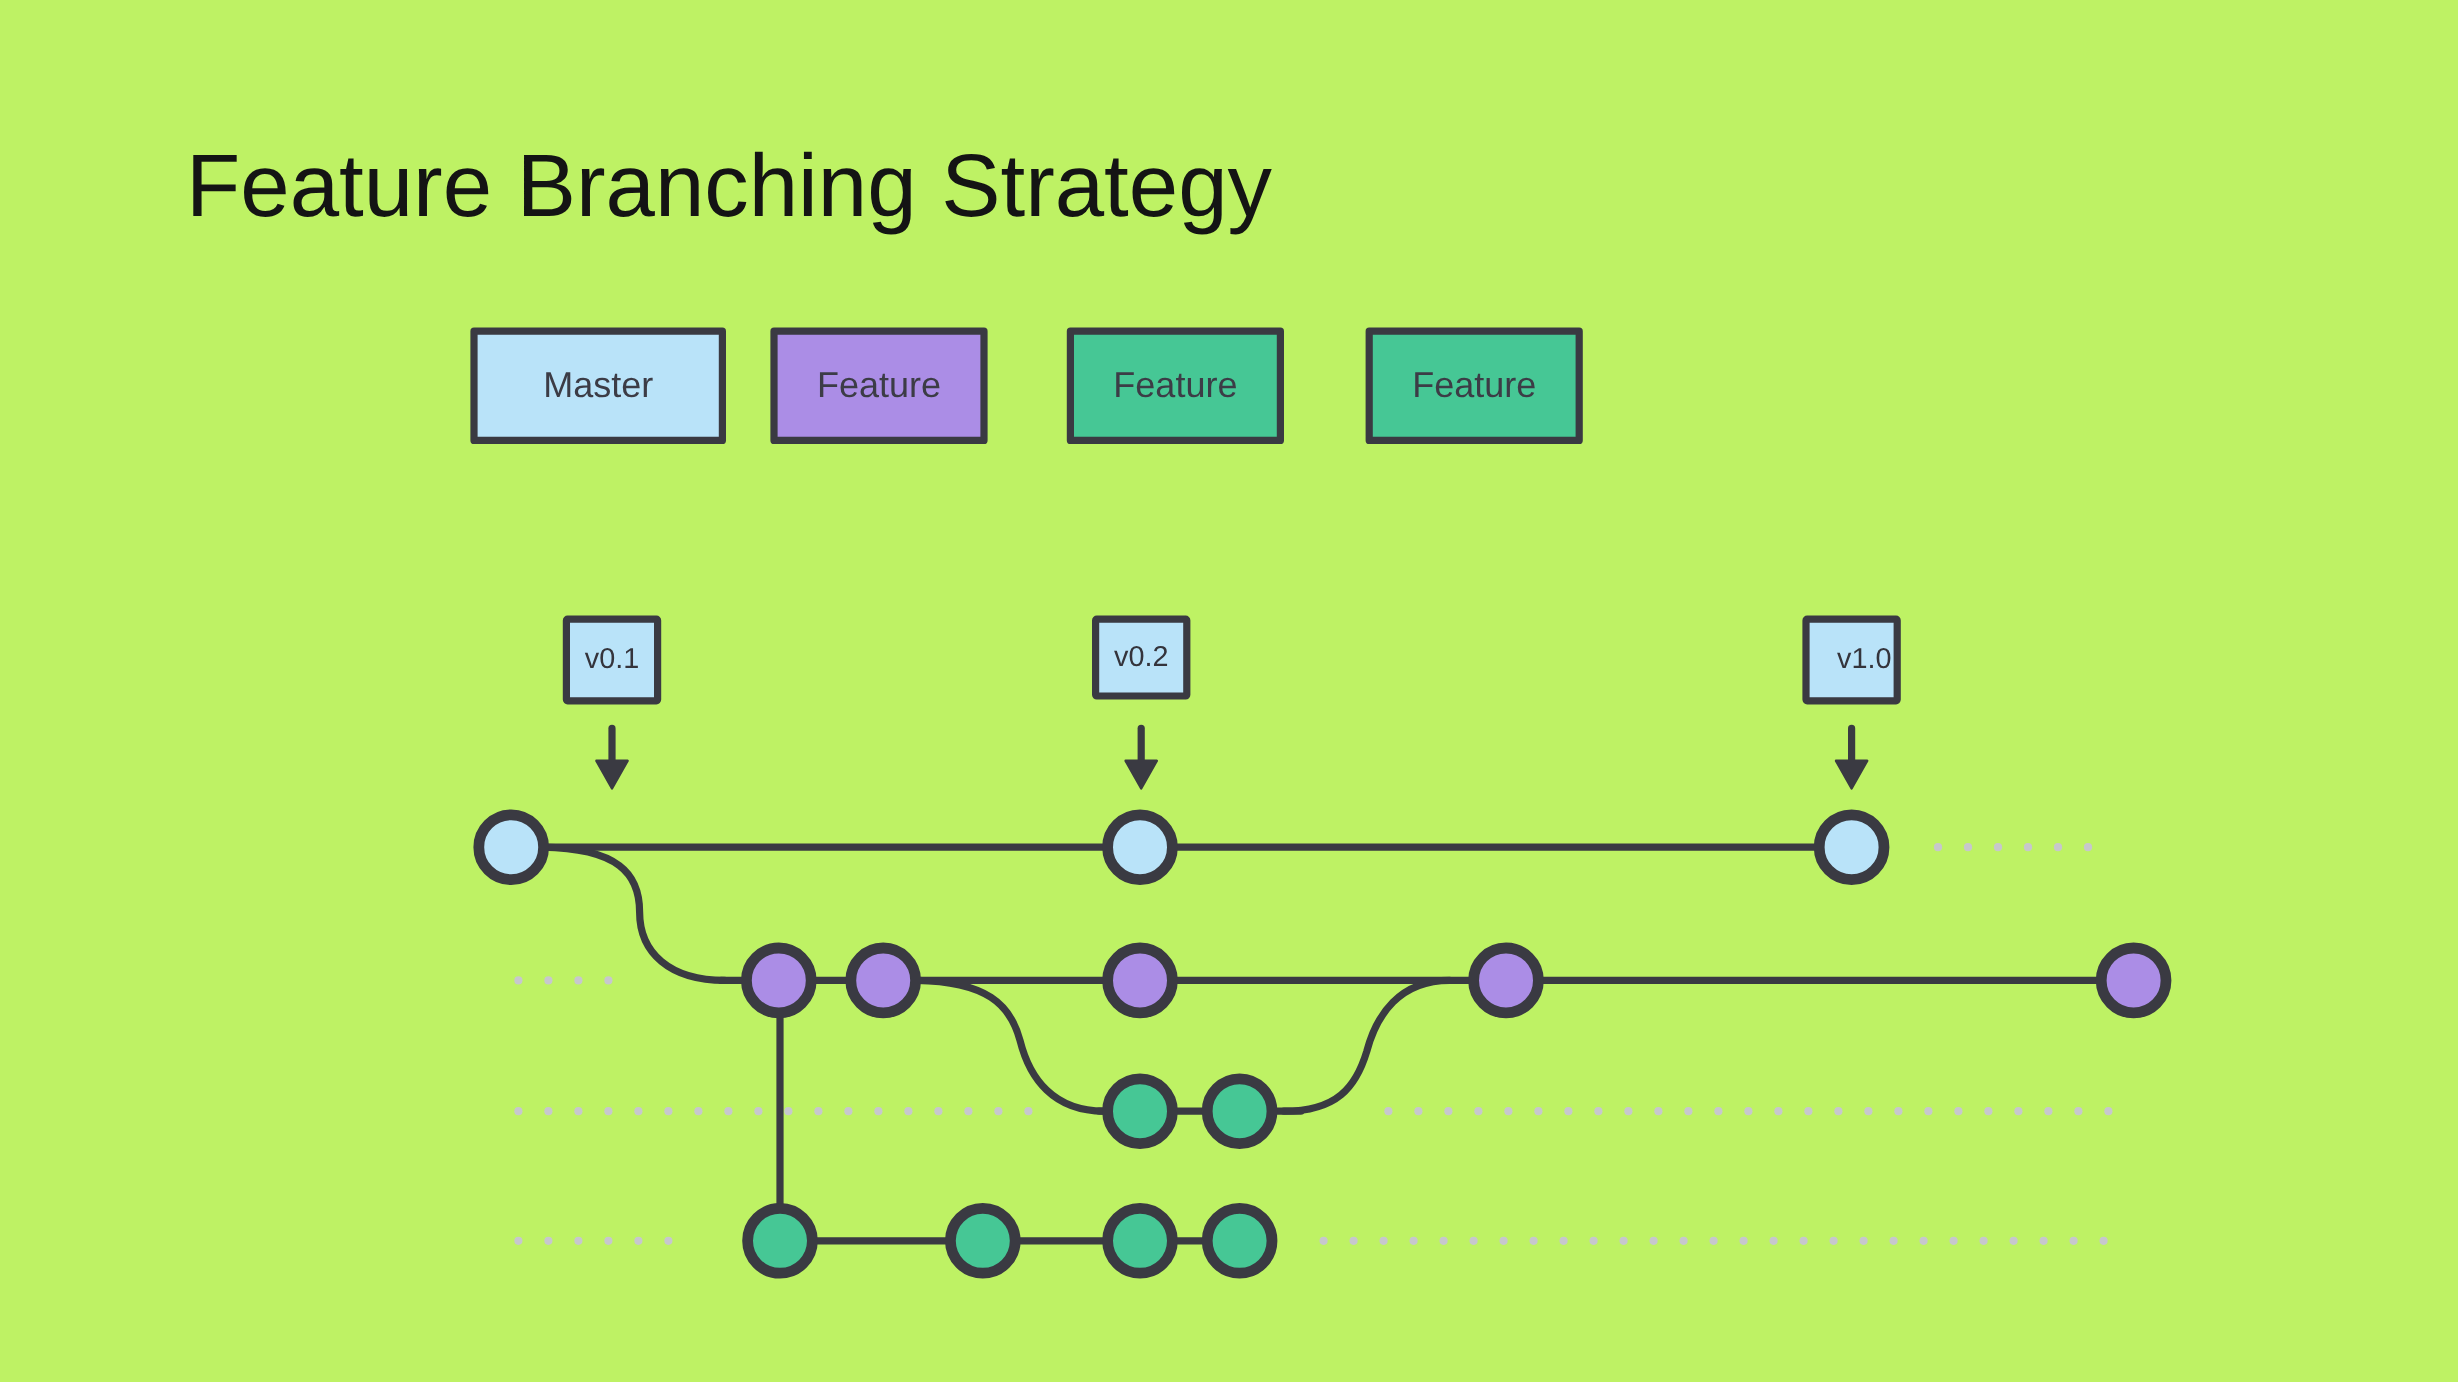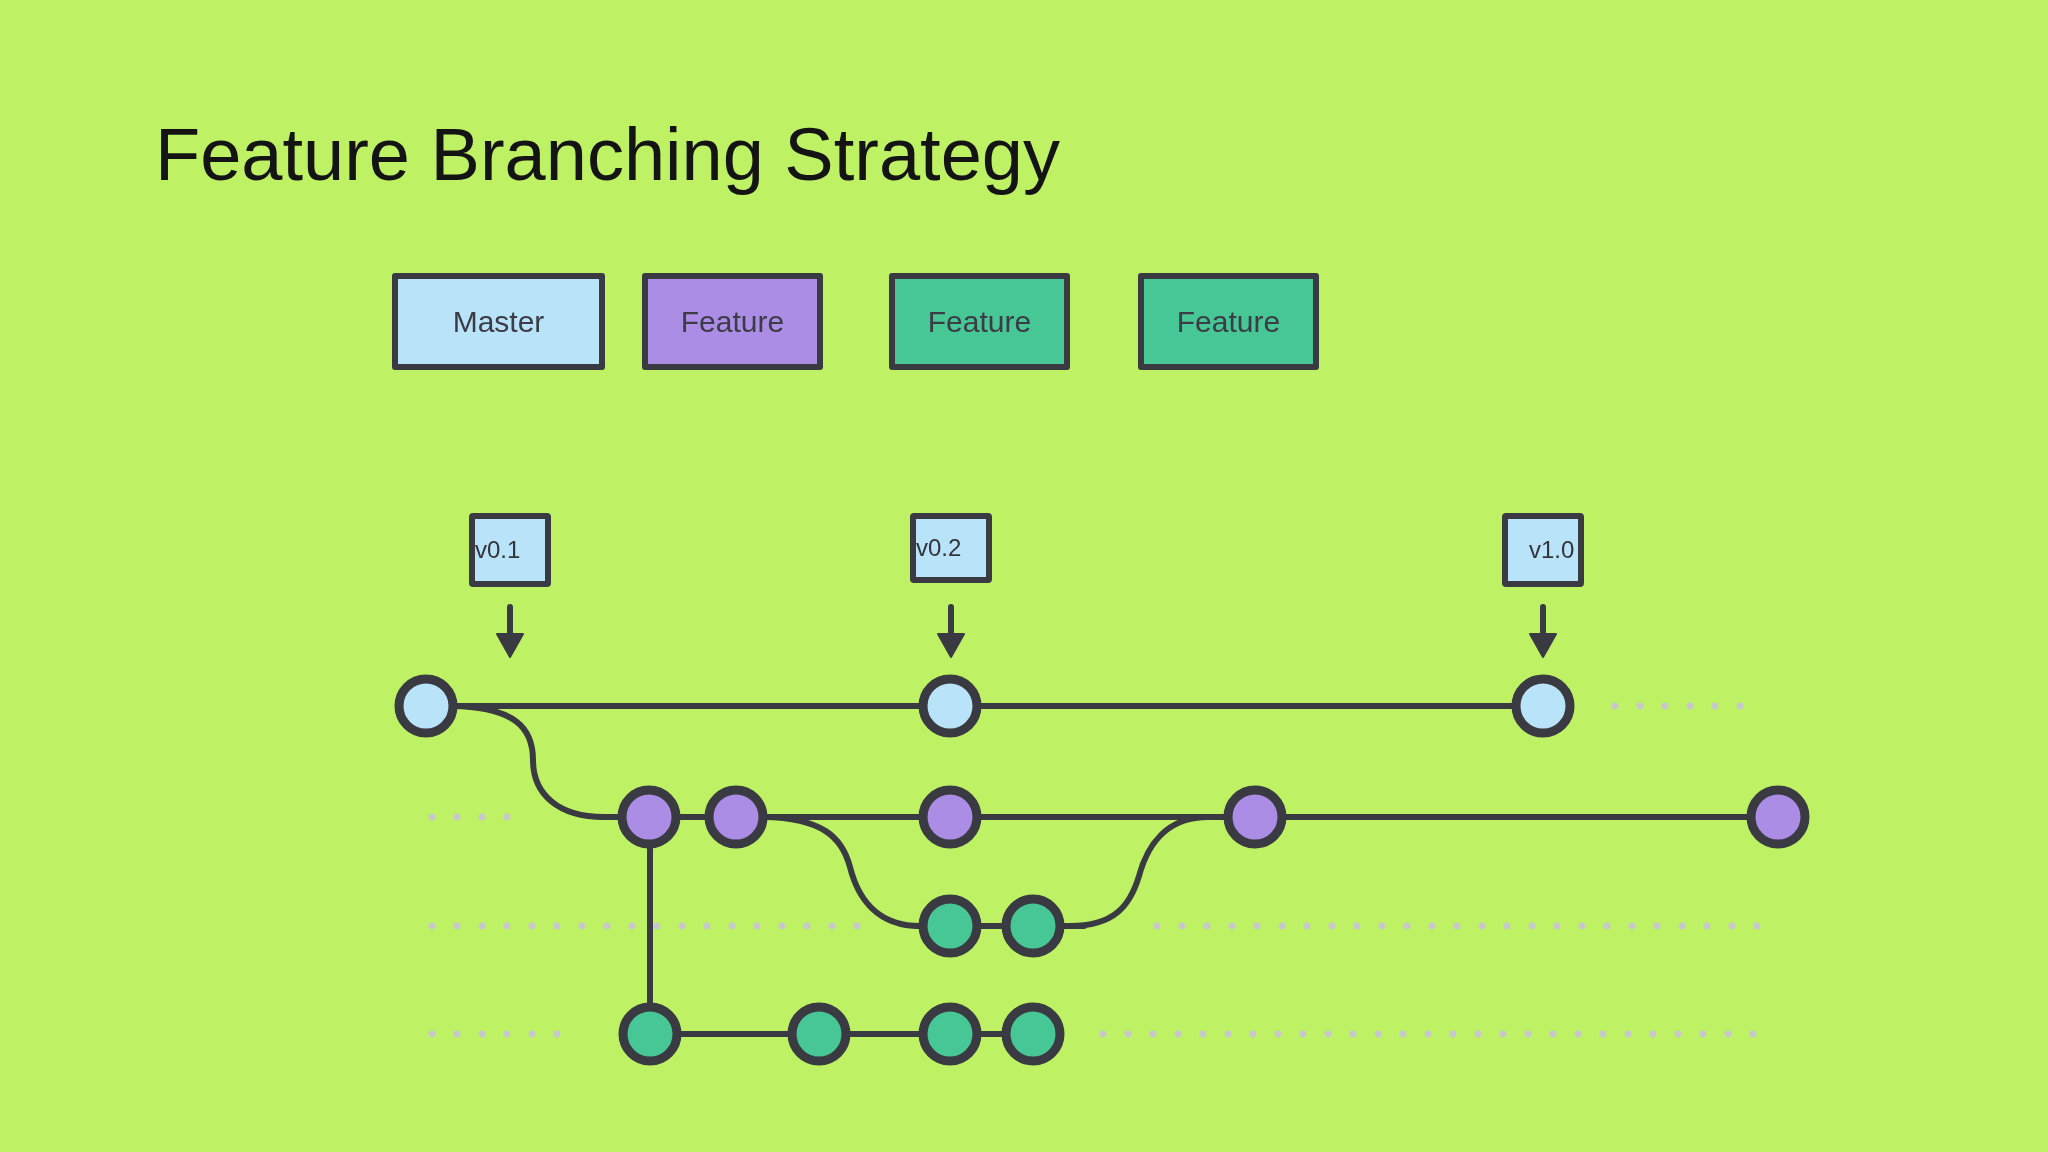--- a/index.html
+++ b/index.html
@@ -39,21 +39,21 @@
   .tags{
     position:absolute;left:0;top:0;width:2048px;height:1152px;
   }
   .tag-box{
     position:absolute;
     box-sizing:border-box;
     border:6px solid #3a3a42;
     border-radius:4px;
     display:flex;
     align-items:center;
-    justify-content:flex-start;
+    justify-content:center;
     font-size:24px;
     font-weight:500;
     color:#34343c;
   }
   svg.diagram{
     position:absolute;left:0;top:0;
   }
 </style>
 </head>
 <body>

